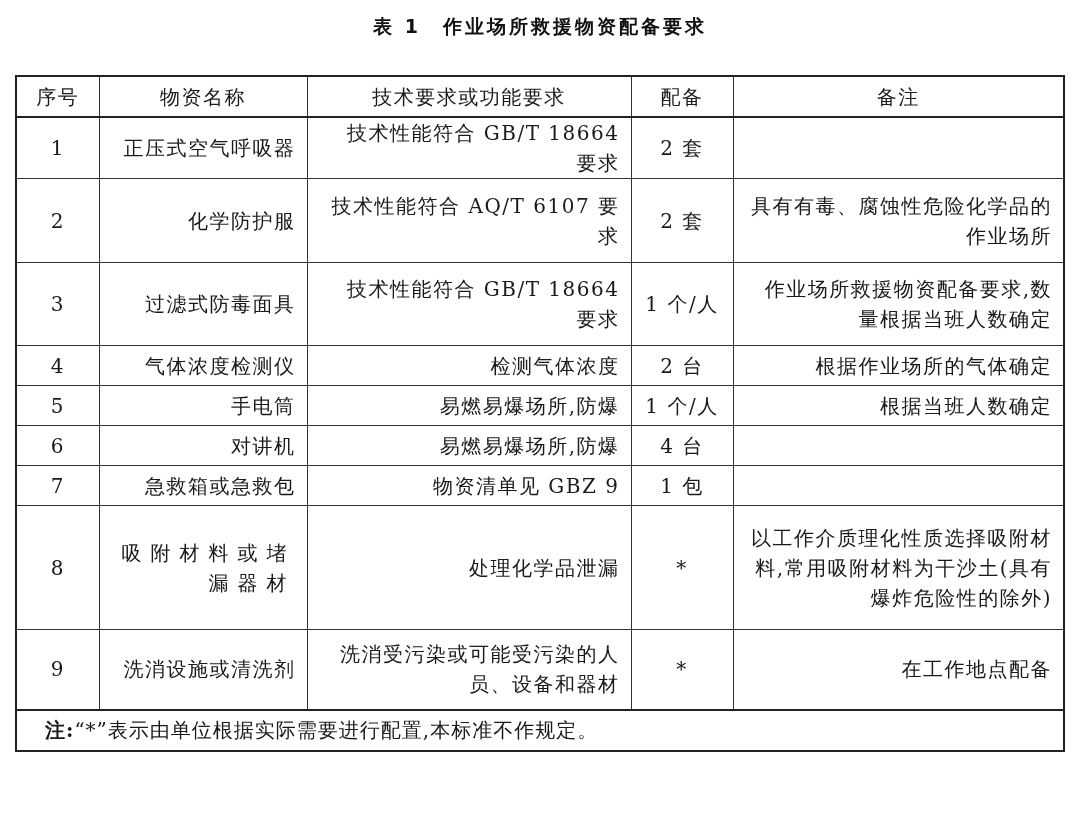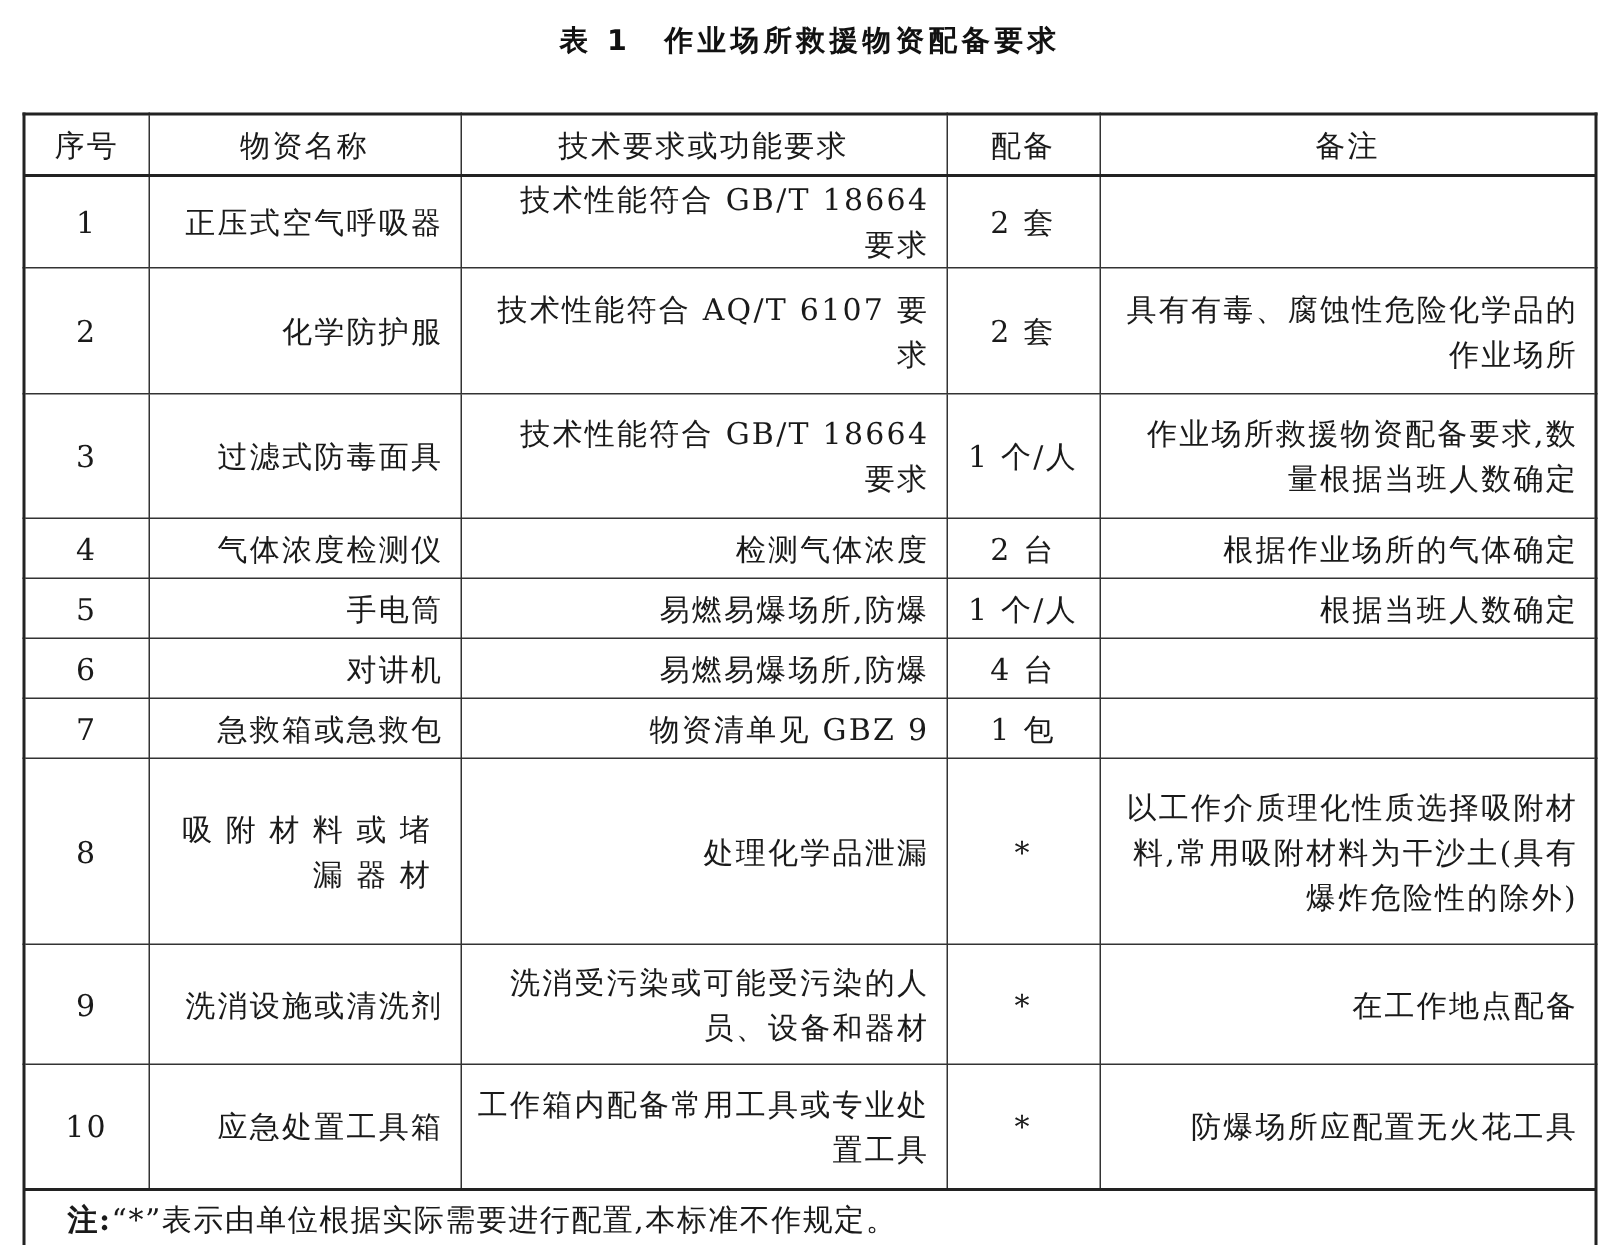--- a/index.html
+++ b/index.html
@@ -122,24 +122,17 @@
       <td class="c-qty">*</td>
       <td class="c-note">以工作介质理化性质选择吸附材料,常用吸附材料为干沙土(具有爆炸危险性的除外)</td>
     </tr>
     <tr style="height:80px">
       <td class="c-no">9</td>
       <td class="c-name">洗消设施或清洗剂</td>
       <td class="c-req">洗消受污染或可能受污染的人员、设备和器材</td>
       <td class="c-qty">*</td>
       <td class="c-note">在工作地点配备</td>
     </tr>
-    <tr style="height:83px">
-      <td class="c-no">10</td>
-      <td class="c-name">应急处置工具箱</td>
-      <td class="c-req">工作箱内配备常用工具或专业处置工具</td>
-      <td class="c-qty">*</td>
-      <td class="c-note">防爆场所应配置无火花工具</td>
-    </tr>
     <tr class="note-row" style="height:41px">
       <td colspan="5"><span class="note-label">注:</span><span>“*”表示由单位根据实际需要进行配置,本标准不作规定。</span></td>
     </tr>
   </tbody>
 </table>
 
 </body></html>

